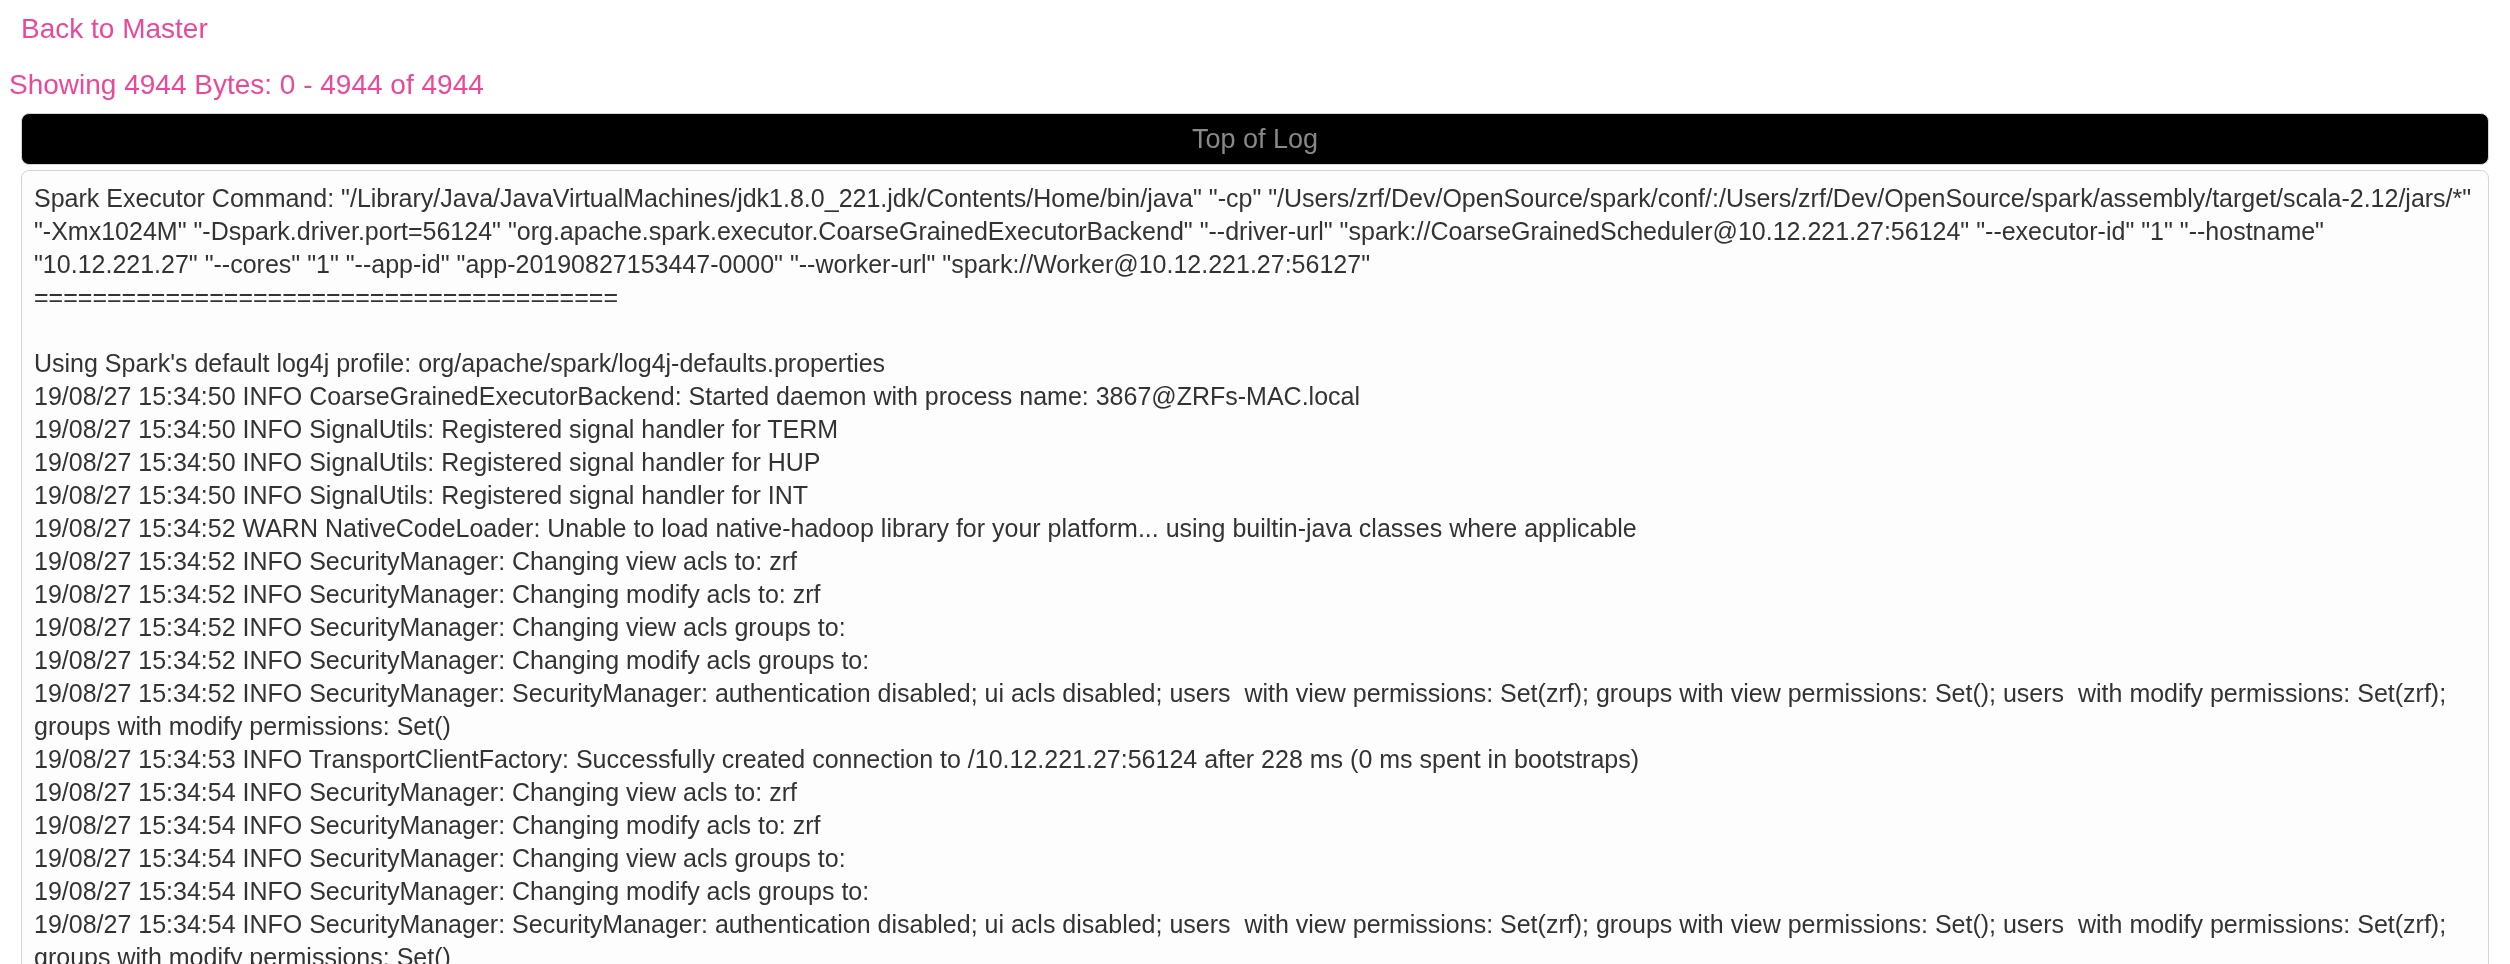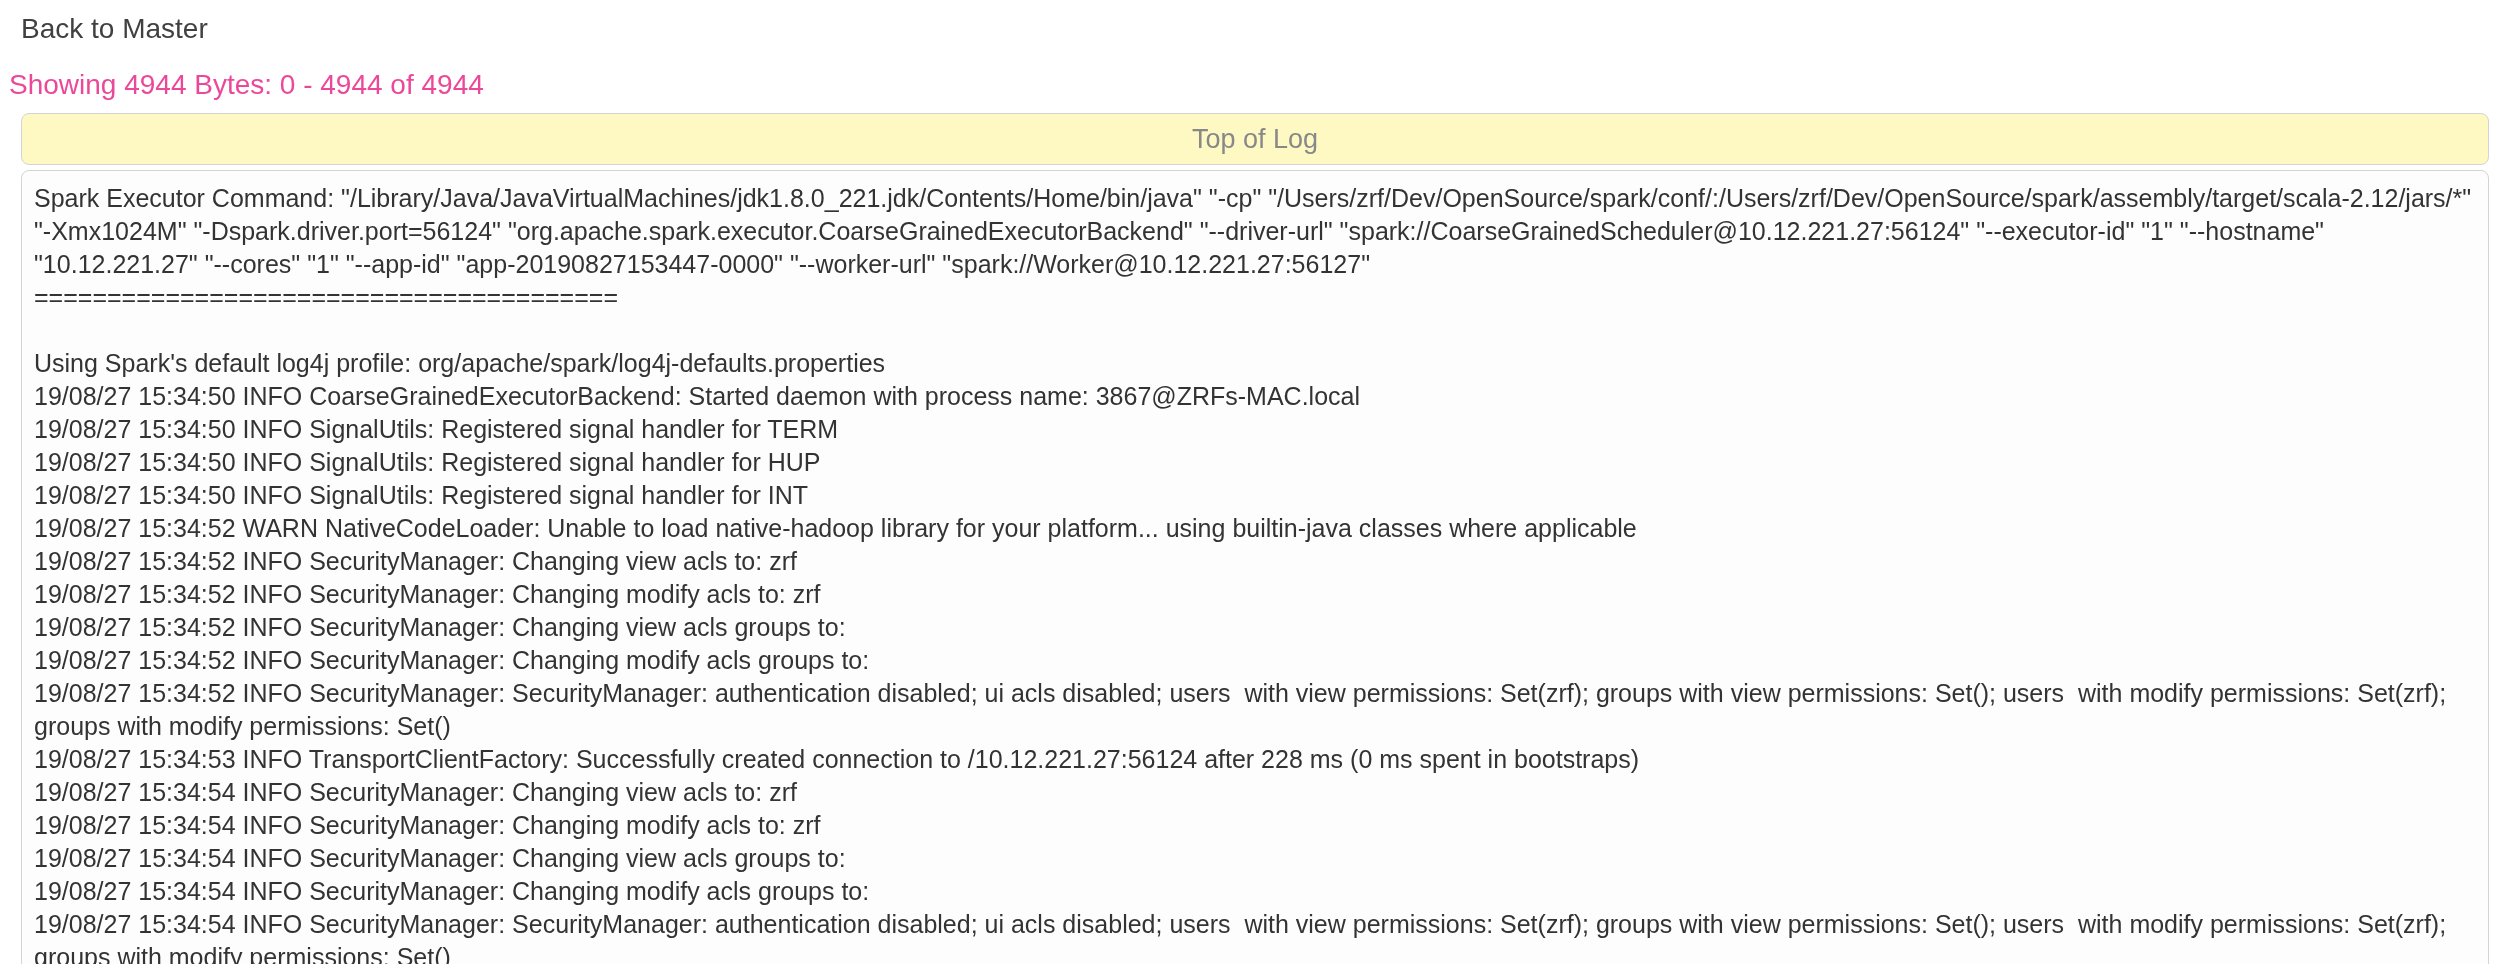--- a/index.html
+++ b/index.html
@@ -12,36 +12,36 @@
     overflow: hidden;
     font-family: "Liberation Sans", sans-serif;
     color: #333333;
   }
   .back-link-wrap {
     margin: 14px 0 0 21px;
   }
   .back-link {
     font-size: 28px;
     line-height: 30px;
-    color: #404040;
+    color: #ec4899;
     text-decoration: none;
     cursor: pointer;
   }
   .byte-range {
     margin: 26px 0 0 9px;
     font-size: 28px;
     line-height: 30px;
     color: #ec4899;
   }
   .log-panel {
     margin: 13px 21px 0 21px;
   }
   .log-header {
     height: 52px;
-    background: #fef9c3;
+    background: #000000;
     border: 1px solid #d4d4d4;
     border-radius: 8px;
     display: flex;
     align-items: center;
     justify-content: center;
     font-size: 27px;
     color: #888888;
   }
   .log-box {
     margin-top: 5px;

